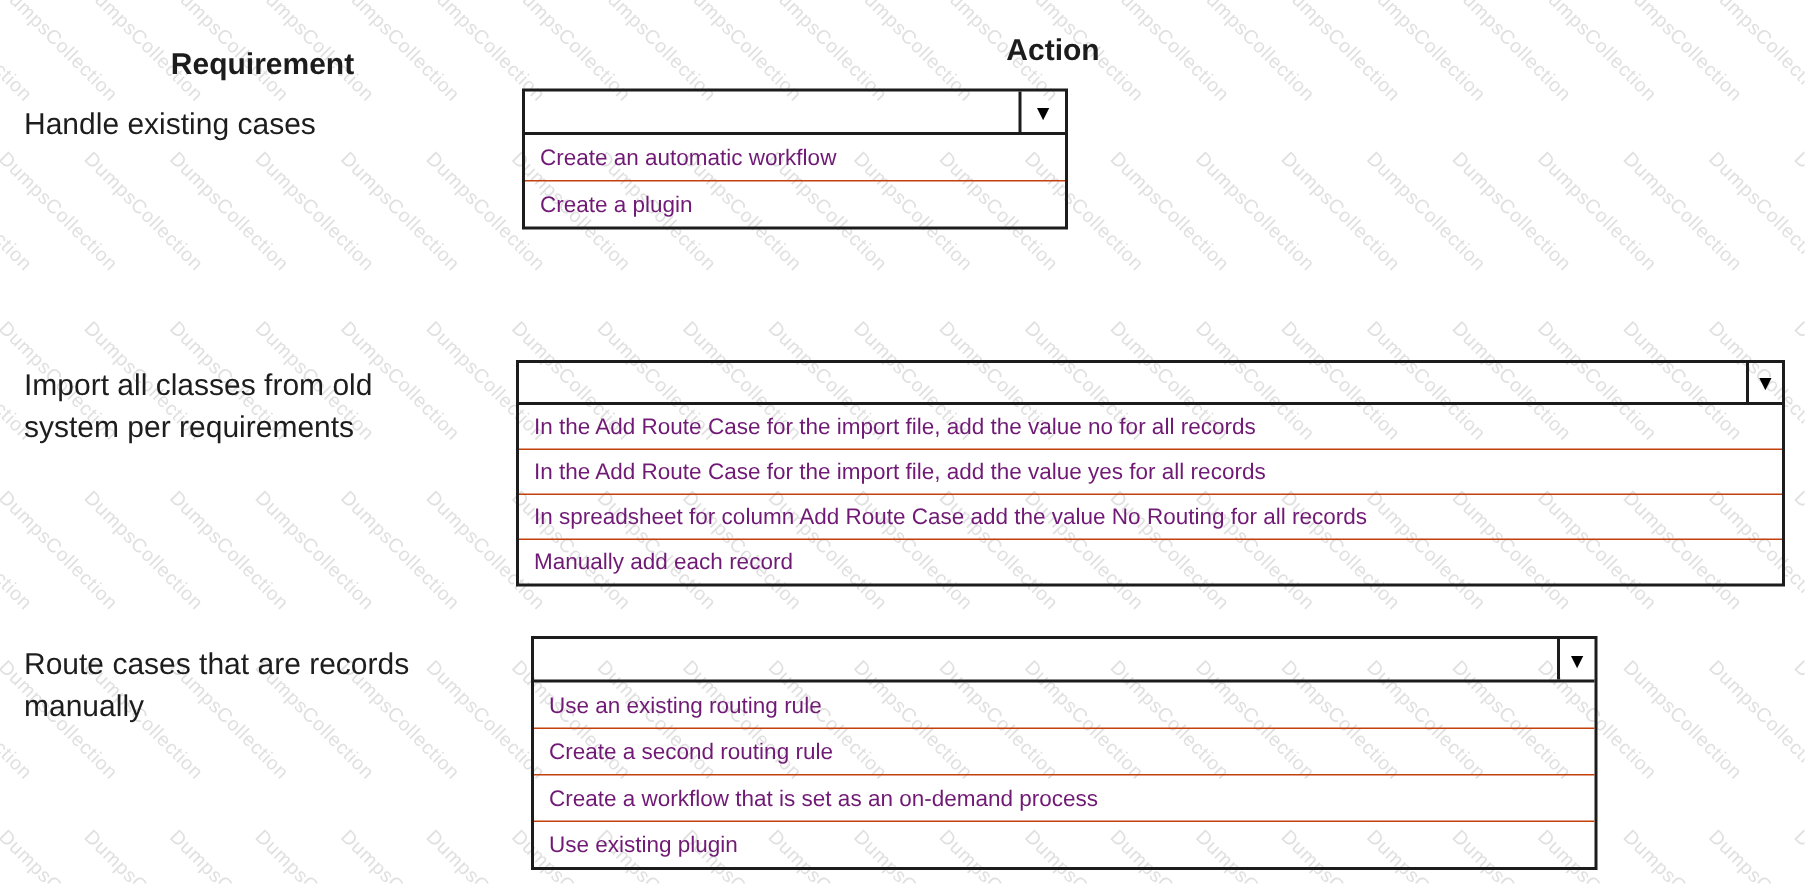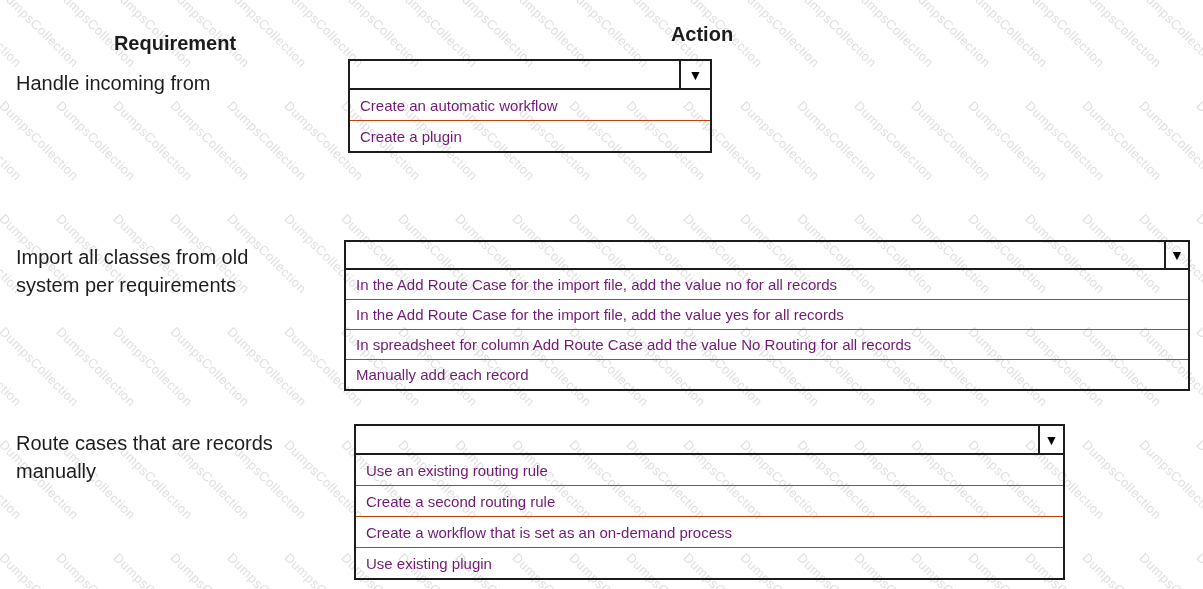--- a/index.html
+++ b/index.html
@@ -256,21 +256,21 @@
       <span class="wm" style="left: 1033px; top: 550px; color: rgb(224, 224, 224);">DumpsCollection</span>
       <span class="wm" style="left: 1090px; top: 550px; color: rgb(224, 224, 224);">DumpsCollection</span>
       <span class="wm" style="left: 1147px; top: 550px; color: rgb(224, 224, 224);">DumpsCollection</span>
       <span class="wm" style="left: 1204px; top: 550px; color: rgb(224, 224, 224);">DumpsCollection</span>
     </div>
 
   <div class="content col-header" id="hdr-requirement">Requirement</div>
 
   <div class="content col-header" id="hdr-action">Action</div>
 
-  <div class="content req-label" id="req-1">Handle incoming from</div>
+  <div class="content req-label" id="req-1">Handle existing cases</div>
 
   <div class="content combo" id="combo-1">
     <div class="select-row">
       <span class="select-value"></span>
       <span class="arrow-cell">▼</span>
     </div>
     <div class="options">
       <div class="option">Create an automatic workflow</div>
       <div class="option">Create a plugin</div>
     </div>

